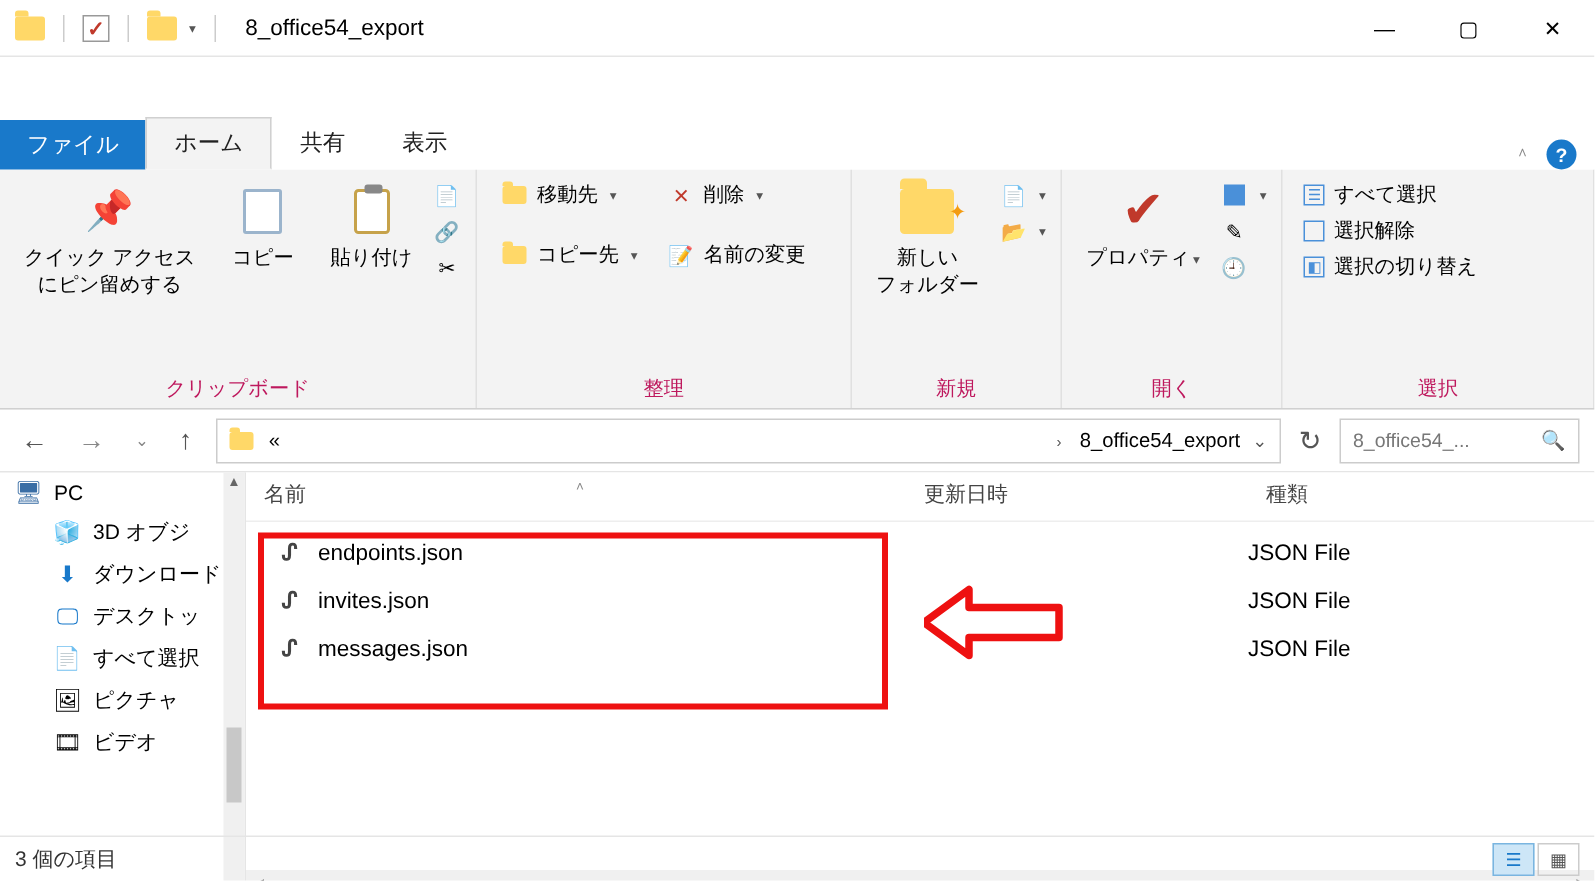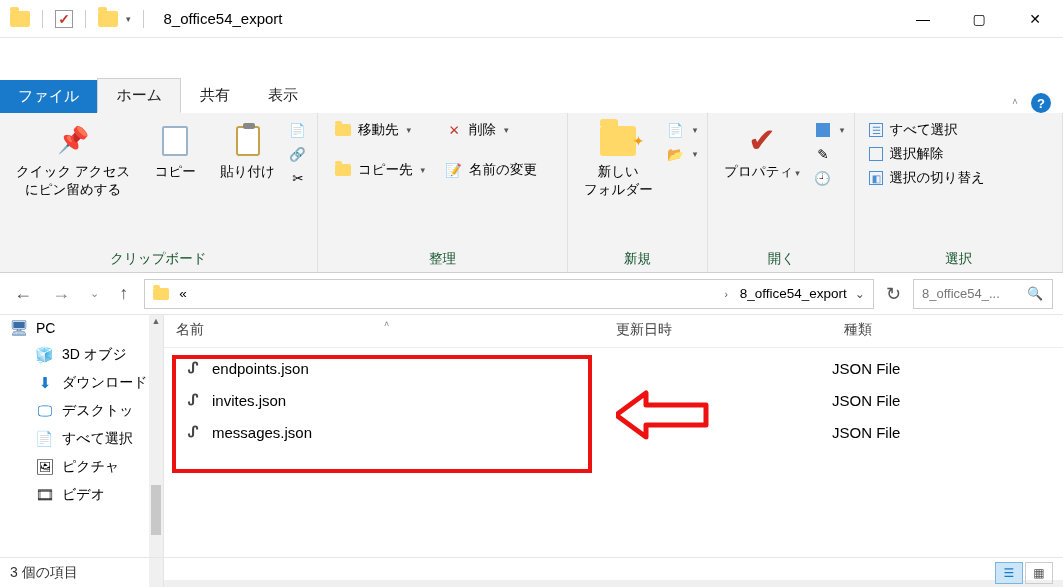--- a/index.html
+++ b/index.html
@@ -23,21 +23,21 @@
   .tab.file { background:#1979ca; color:#fff; border:none; }
   .tab.active { border:1px solid #d0d0d0; border-bottom-color:#f3f3f3; background:#f3f3f3;}
   .tabstrip .right { margin-left:auto; display:flex; align-items:center; padding-right:12px; gap:10px;}
   .tabstrip .right .chev { font-size:12px; color:#888;}
   .tabstrip .right .help { width:20px; height:20px; border-radius:50%; background:#1979ca; color:#fff; display:flex; align-items:center; justify-content:center; font-size:13px; font-weight:bold;}
 
   
   .ribbon { background:#f3f3f3; border-bottom:1px solid #d0d0d0; display:flex; height:160px; }
   .group { border-right:1px solid #e0e0e0; display:flex; flex-direction:column; padding: 6px 10px 2px;}
   .group-body { flex:1; display:flex; align-items:flex-start; gap:8px;}
-  .group-label { text-align:center; font-size:13.5px; color:#14532d; padding:4px 0 2px;}
+  .group-label { text-align:center; font-size:13.5px; color:#be185d; padding:4px 0 2px;}
   .bigbtn { display:flex; flex-direction:column; align-items:center; gap:4px; padding:4px 6px; text-align:center; font-size:13.5px; line-height:1.35; min-width:62px;}
   .bigbtn .ico { width:36px; height:36px; display:flex; align-items:center; justify-content:center; font-size:28px; }
   .stackcol { display:flex; flex-direction:column; gap:6px; padding-top:2px; }
   .stackcol .row { display:flex; align-items:center; gap:6px; font-size:13.5px; white-space:nowrap;}
   .stackcol .row .sm-ico { width:18px; height:18px; display:flex; align-items:center; justify-content:center; }
   .caret-s { font-size:9px; color:#555; margin-left:2px;}
 
   
   .pin-ico { color:#6a6a6a; font-size:26px;}
   .copy-ico { width:26px; height:30px; border:2px solid #9bb4cc; background:#fff; position:relative; border-radius:2px;}
@@ -56,21 +56,21 @@
   
   .navbar { height:42px; display:flex; align-items:center; padding: 0 10px; gap:12px; border-bottom:1px solid #e5e5e5;}
   .navbtn { font-size:18px; color:#888; padding:0 4px;}
   .navbtn.enabled { color:#555; }
   .addr { flex:1; height:30px; border:1px solid #ccc; display:flex; align-items:center; padding:0 8px; gap:8px; font-size:13.5px;}
   .addr .fold-sm { margin-right:2px;}
   .addr .part { white-space:nowrap; }
   .addr .part .sep-car { font-size:10px; padding:0 4px; color:#555;}
   .addr .v { margin-left:auto; color:#555; font-size:12px;}
   .refresh { font-size:18px; color:#555;}
-  .search { width:140px; height:30px; border:1px solid #ccc; display:flex; align-items:center; padding:14px 8px; color:#777; gap:8px; justify-content:space-between;}
+  .search { width:160px; height:30px; border:1px solid #ccc; display:flex; align-items:center; padding:14px 8px; color:#777; gap:8px; justify-content:space-between;}
   .search .mag { color:#555;}
 
   
   .main { display:flex; height: calc(587px - 38px - 34px - 160px - 42px - 30px); }
   .sidebar { width:164px; border-right:1px solid #e5e5e5; overflow:hidden; position:relative;}
   .sidebar .sb { width:14px; background:#f0f0f0; position:absolute; right:0; top:0; bottom:0;}
   .sidebar .sb .thumb { background:#c8c8c8; position:absolute; left:2px; right:2px; top:170px; height:50px;}
   .sidebar .sb .arr { position:absolute; left:0; right:0; text-align:center; font-size:9px; color:#666;}
   .sidebar .sb .arr.up{top:1px;} .sidebar .sb .arr.dn{bottom:1px;}
   .treeitem { display:flex; align-items:center; gap:8px; padding:5px 4px 5px 18px; font-size:14px; white-space:nowrap; overflow:hidden;}

